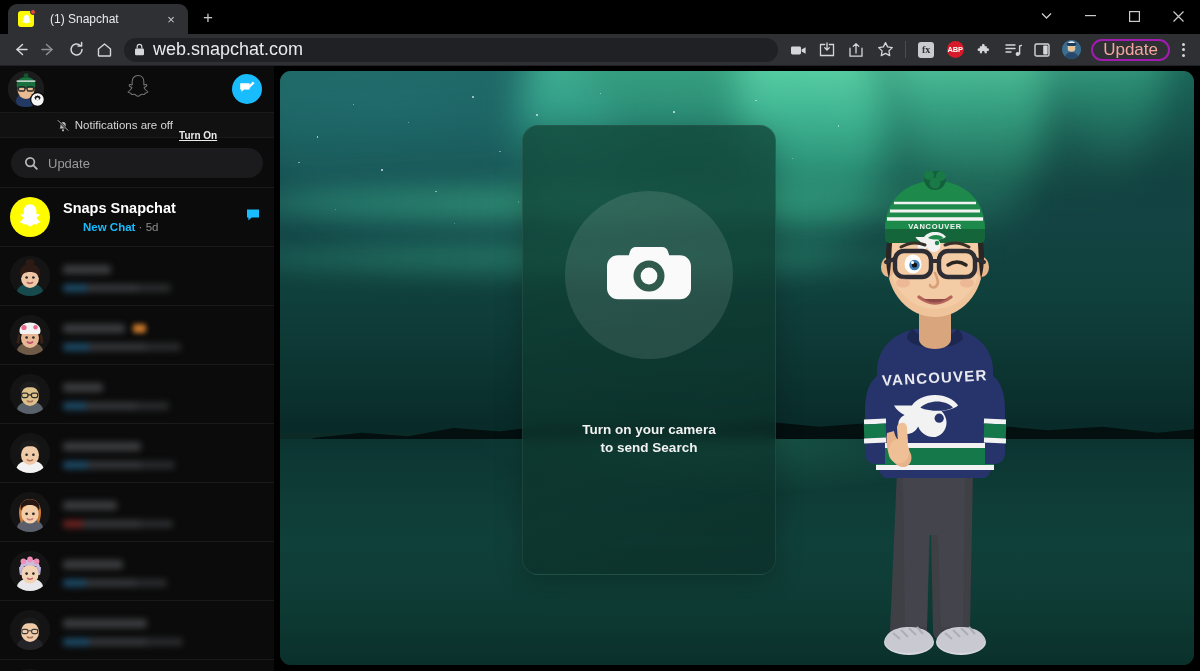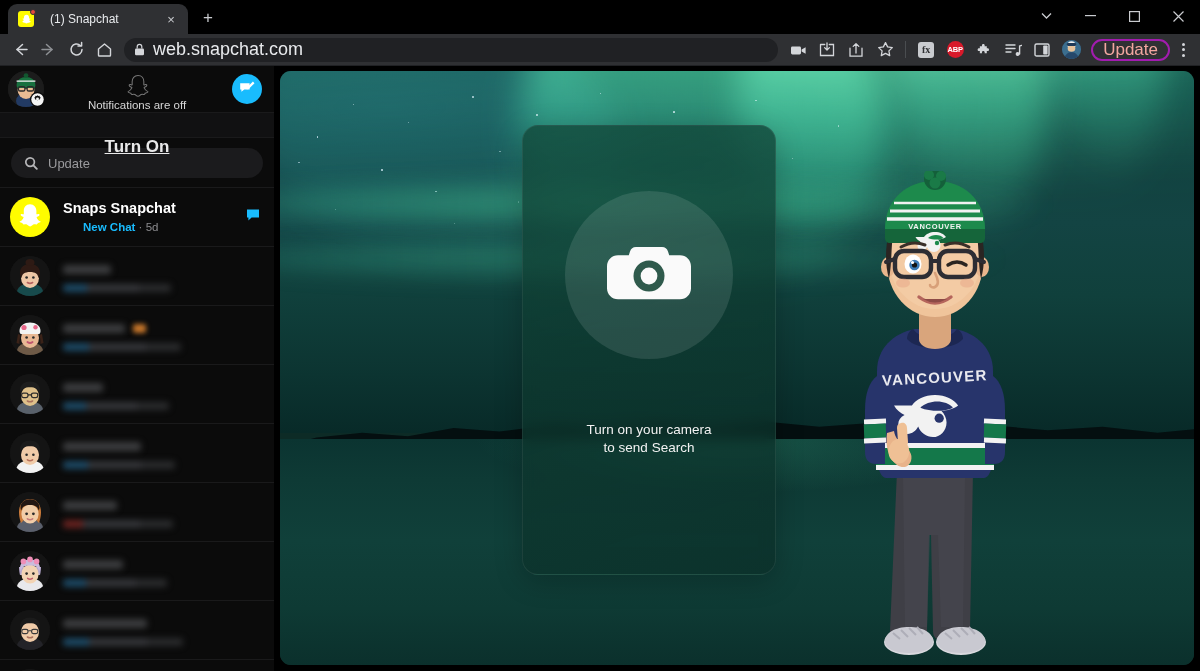--- a/index.html
+++ b/index.html
@@ -117,23 +117,23 @@
     background:#0b0b0b; display:flex; align-items:center; justify-content:center;
   }
   .ghost-logo{ width:26px; height:26px; opacity:.55; }
   .newchat-btn{
     width:30px; height:30px; border-radius:50%; background:#19BCFE; flex:none;
     display:flex; align-items:center; justify-content:center;
   }
   .notif-bar{
     height:26px; display:flex; align-items:center; justify-content:center; gap:6px;
     background:#111112; border-top:1px solid #1a1a1b; border-bottom:1px solid #1a1a1b;
-    font-size:11.5px; color:#d6d6d6;flex-direction:column;
-  }
-  .notif-link{ color:#e9e9e9; text-decoration:underline; font-weight:bold; font-size:17px;margin-top:20px; }
+    font-size:11.5px; color:#d6d6d6;
+  }
+  .notif-link{ color:#e9e9e9; text-decoration:underline; font-weight:bold; font-size:10px;margin-top:20px; }
   .search-wrap{ padding:10px 11px 9px 11px; background:#0b0b0b; }
   .search-box{
     height:30px; border-radius:16px; background:#1b1b1d; display:flex;
     align-items:center; gap:10px; padding:0 13px;
   }
   .search-ph{ font-size:13px; color:#9a9a9d; }
   .chatlist{ background:#0b0b0b; }
   .chatrow{
     position:relative; display:flex; align-items:center; gap:13px;
     height:59px; padding:0 14px 0 10px; border-top:1px solid #1a1a1b;
@@ -259,21 +259,21 @@
     box-shadow:0 6px 28px rgba(0,0,0,.22);
   }
   .cam-circle{
     width:168px; height:168px; border-radius:50%;
     background:rgba(255,255,255,.11);
     display:flex; align-items:center; justify-content:center;
     margin-top:-52px;
   }
   .cam-label{
     margin-top:62px; text-align:center; color:#f2f2f2;
-    font-size:13.5px; font-weight:normal; line-height:18px;
+    font-size:13.5px; font-weight:bold; line-height:18px;
   }
 
   
   .bitmoji{ position:absolute; left:555px; top:100px; width:200px; height:494px; }
 </style>
 </head>
 <body>
 
 <div class="app">
 

